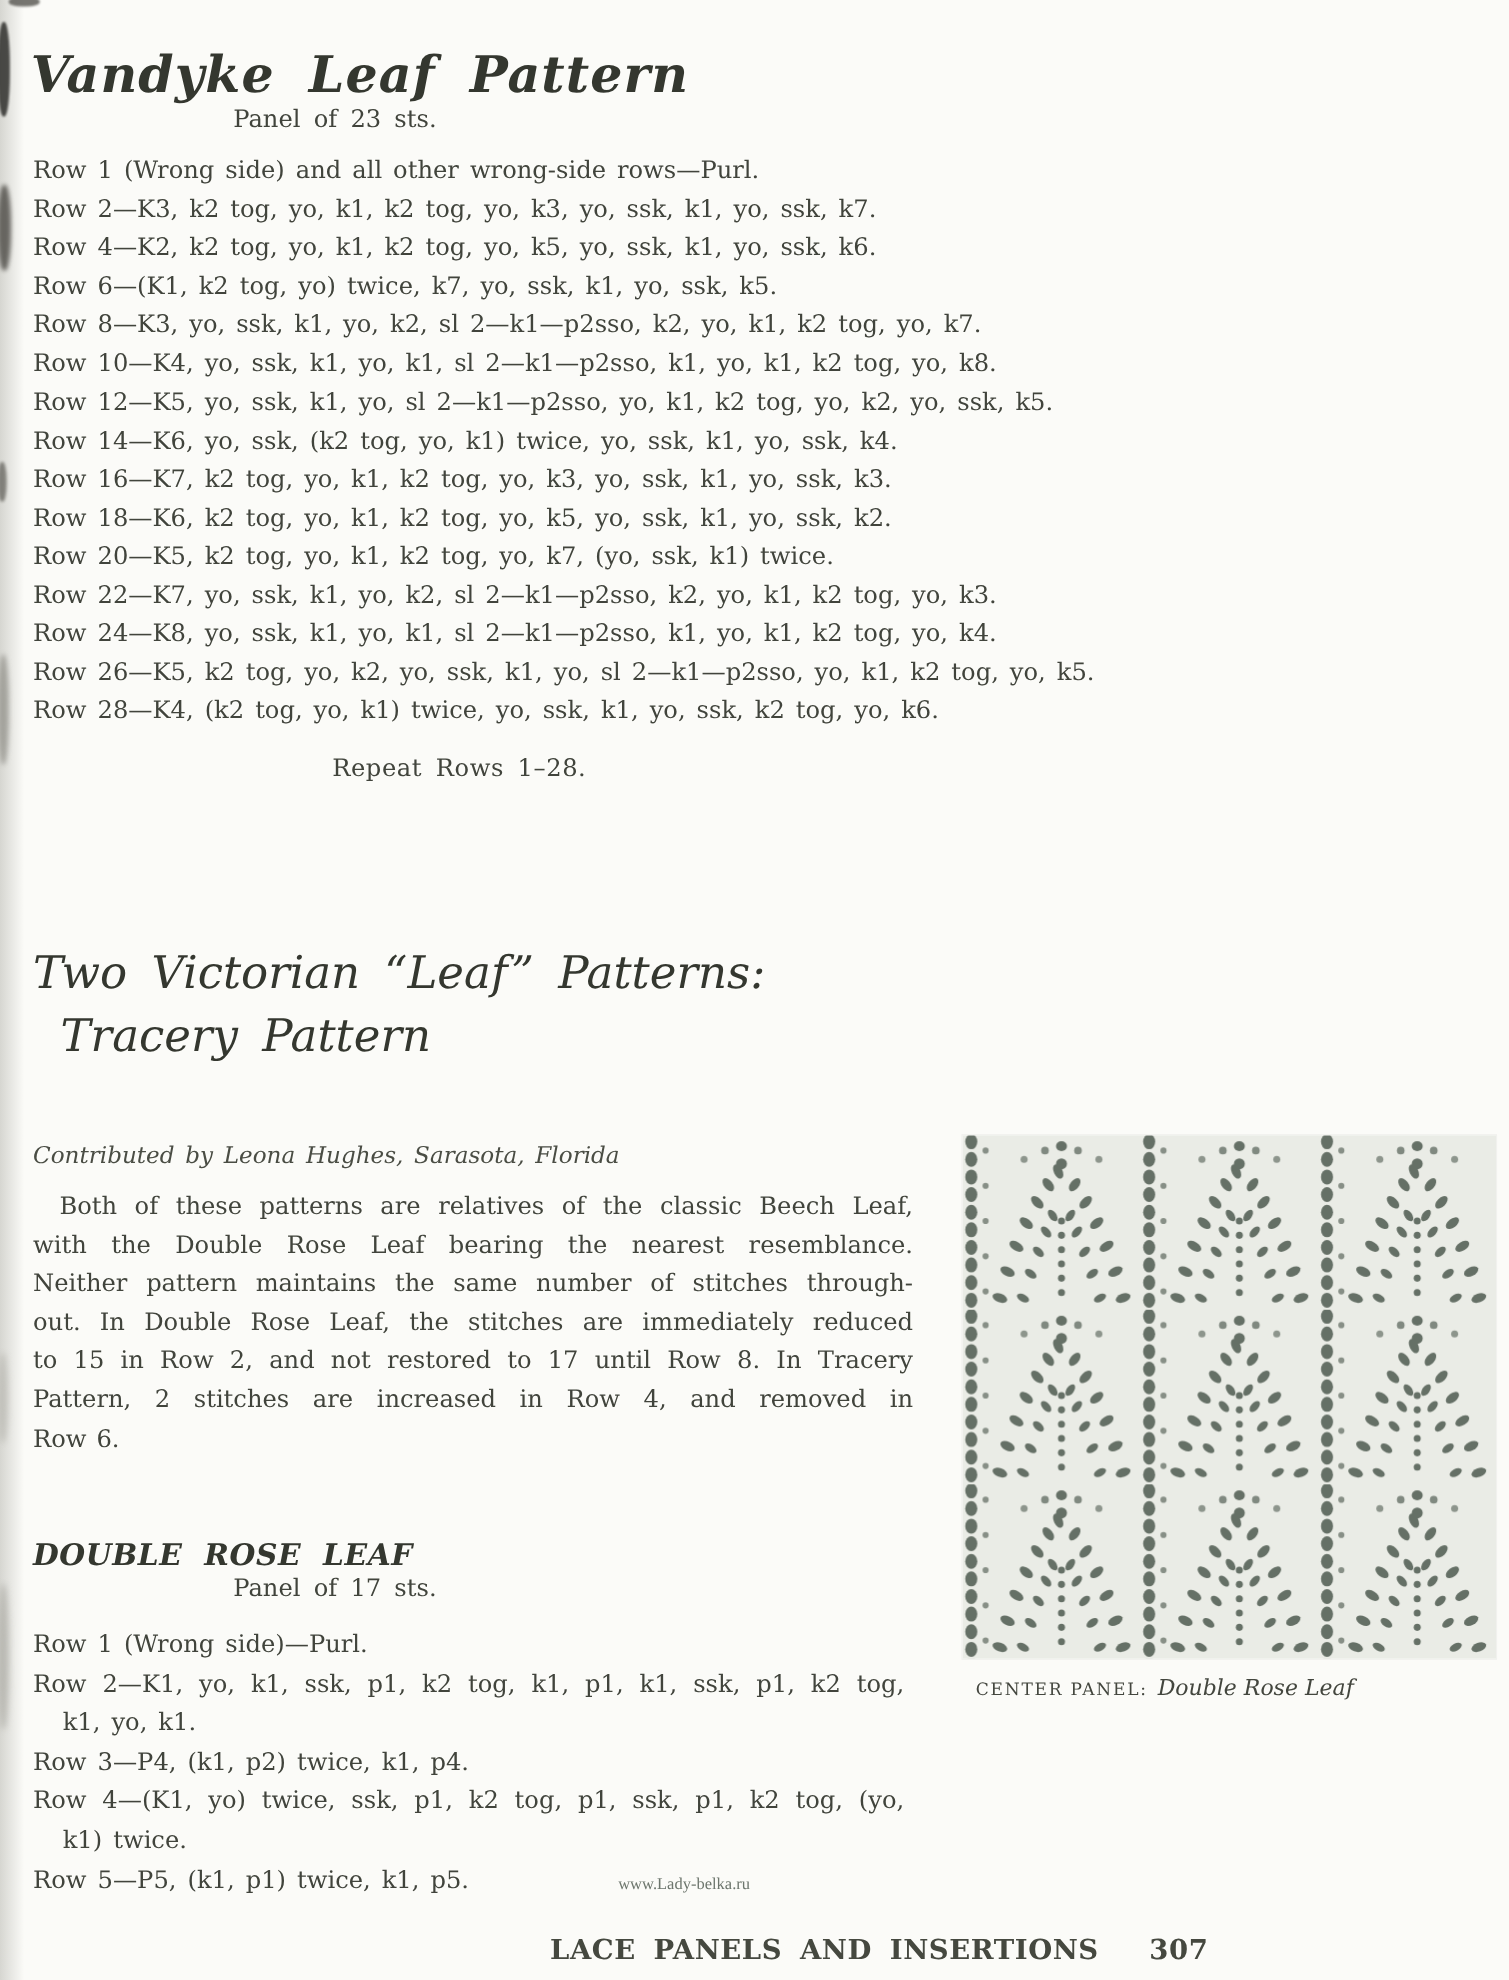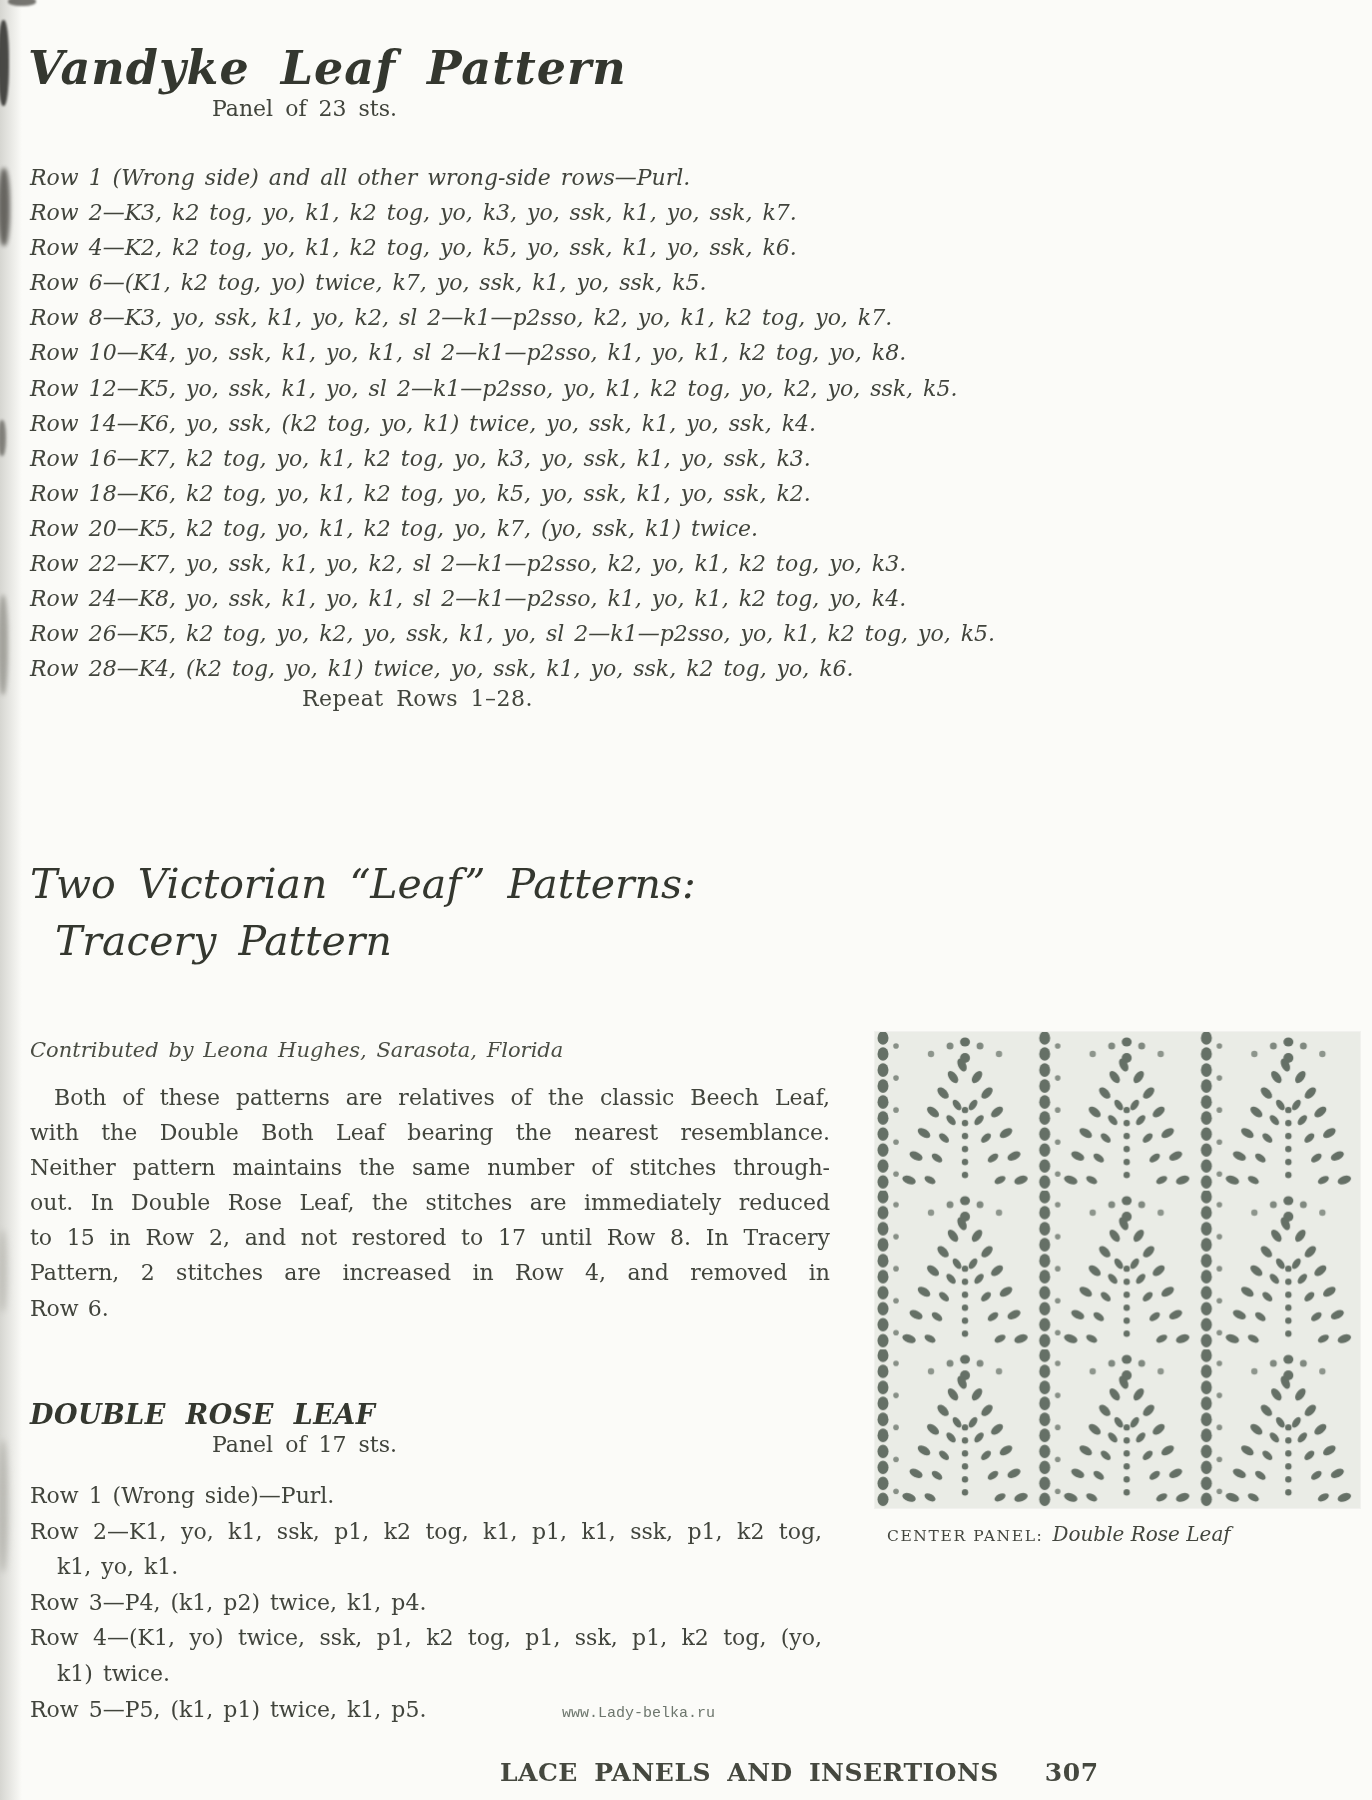--- a/index.html
+++ b/index.html
@@ -33,22 +33,22 @@
     word-spacing:10px; letter-spacing:.5px; }
 
   
   .panel-note { position:absolute; font-size:22px; word-spacing:5px; color:#41443c; }
   .pn-23 { left:212px; top:96px;text-align:right; }
   .pn-17 { left:212px; top:1432px; }
   .repeat-note { position:absolute; left:302px; top:686px; font-size:22px;
     word-spacing:5px; letter-spacing:.5px; }
 
   
-  .vandyke-rows { position:absolute; left:30px; top:160px;
-    font-size:22px; line-height:35.1px; white-space:nowrap; word-spacing:3px;font-style:italic; }
+  .vandyke-rows { position:absolute; left:30px; top:138px;
+    font-size:22px; line-height:35.1px; white-space:nowrap; word-spacing:3px; }
   .contrib { position:absolute; left:30px; top:1038px;
     font-size:21px; font-style:italic; color:#4a4d44; word-spacing:3px; }
   .intro { position:absolute; left:30px; top:1080px; width:800px;
     font-size:22px; line-height:35.1px; word-spacing:2px; }
   .jl { text-align:justify; text-align-last:justify; }
   .first-indent { padding-left:24px; }
   .drl-rows { position:absolute; left:30px; top:1478px; width:792px;
     font-size:22px; line-height:35.6px; word-spacing:3px; }
   .cont { padding-left:27px; }
 
@@ -58,21 +58,21 @@
   .lace-photo svg { display:block; filter:blur(.3px); }
 
   
   .caption { position:absolute; left:887px; top:1520px; font-size:20px;
     line-height:29px; color:#43463e; }
   .cap-label { font-size:15.5px; letter-spacing:1.6px; margin-right:9px; }
   .cap-value { font-style:italic; }
 
   
   .watermark { position:absolute; left:562px; top:1705px;
-    font-family:Liberation Mono, monospace; font-size:15px; color:#6d766d;text-align:center; }
+    font-family:Liberation Serif, serif; font-size:15px; color:#6d766d;text-align:center; }
   .footer { position:absolute; left:500px; top:1758px; font-size:25px;
     font-weight:bold; color:#45483f; word-spacing:7px; letter-spacing:.5px;
     white-space:nowrap; }
   .page-number { margin-left:46px; }
 </style>
 </head>
 <body>
 
 <div class="page">
 
@@ -110,21 +110,21 @@
 
   <h2 class="title-2">
     <div>Two Victorian “Leaf” Patterns:</div>
     <div class="tl-indent">Tracery Pattern</div>
   </h2>
 
   <div class="contrib">Contributed by Leona Hughes, Sarasota, Florida</div>
 
   <div class="intro">
     <div class="jl first-indent">Both of these patterns are relatives of the classic Beech Leaf,</div>
-    <div class="jl">with the Double Both Leaf bearing the nearest resemblance.</div>
+    <div class="jl">with the Double Rose Leaf bearing the nearest resemblance.</div>
     <div class="jl">Neither pattern maintains the same number of stitches through-</div>
     <div class="jl">out. In Double Rose Leaf, the stitches are immediately reduced</div>
     <div class="jl">to 15 in Row 2, and not restored to 17 until Row 8. In Tracery</div>
     <div class="jl">Pattern, 2 stitches are increased in Row 4, and removed in</div>
     <div>Row 6.</div>
   </div>
 
   <h3 class="drl-heading">DOUBLE ROSE LEAF</h3>
   <div class="panel-note pn-17">Panel of 17 sts.</div>
 

